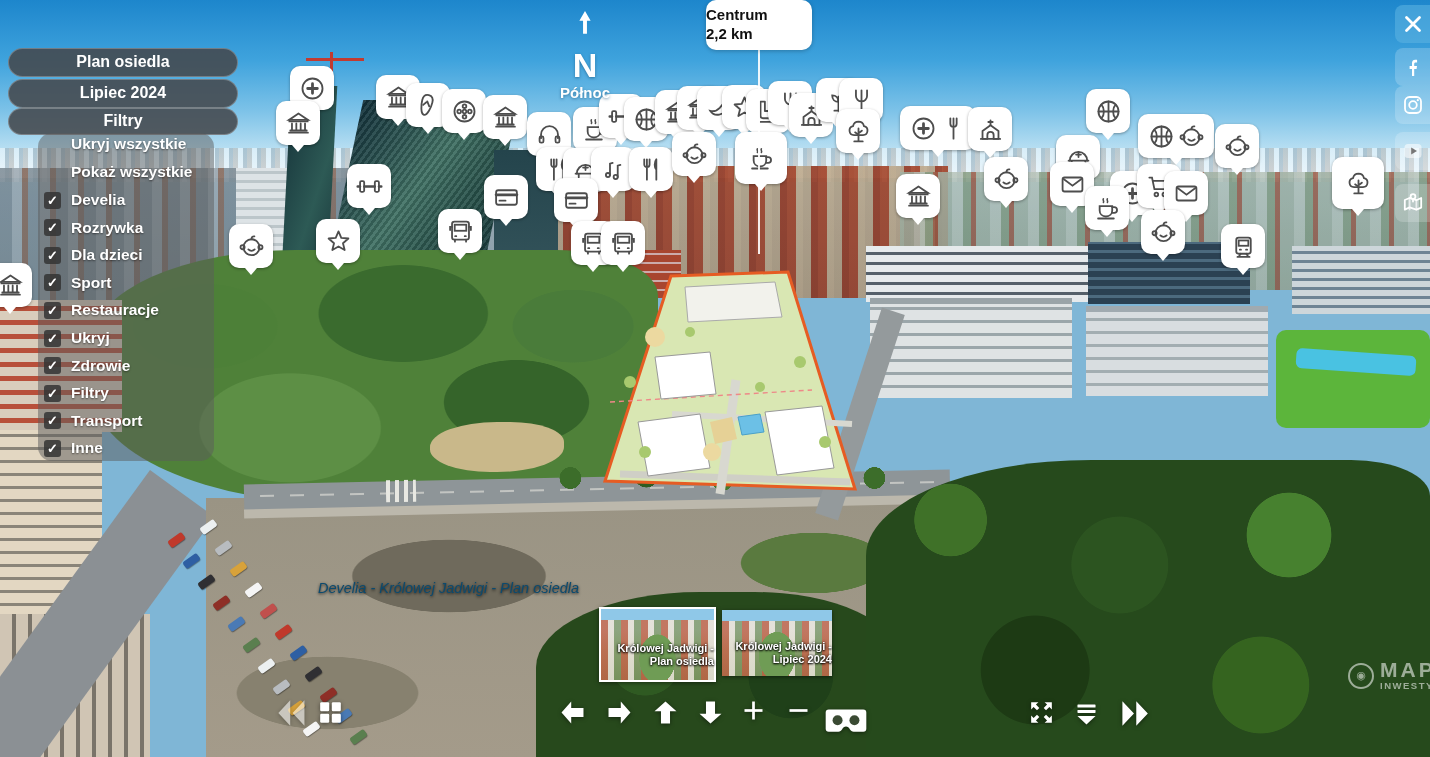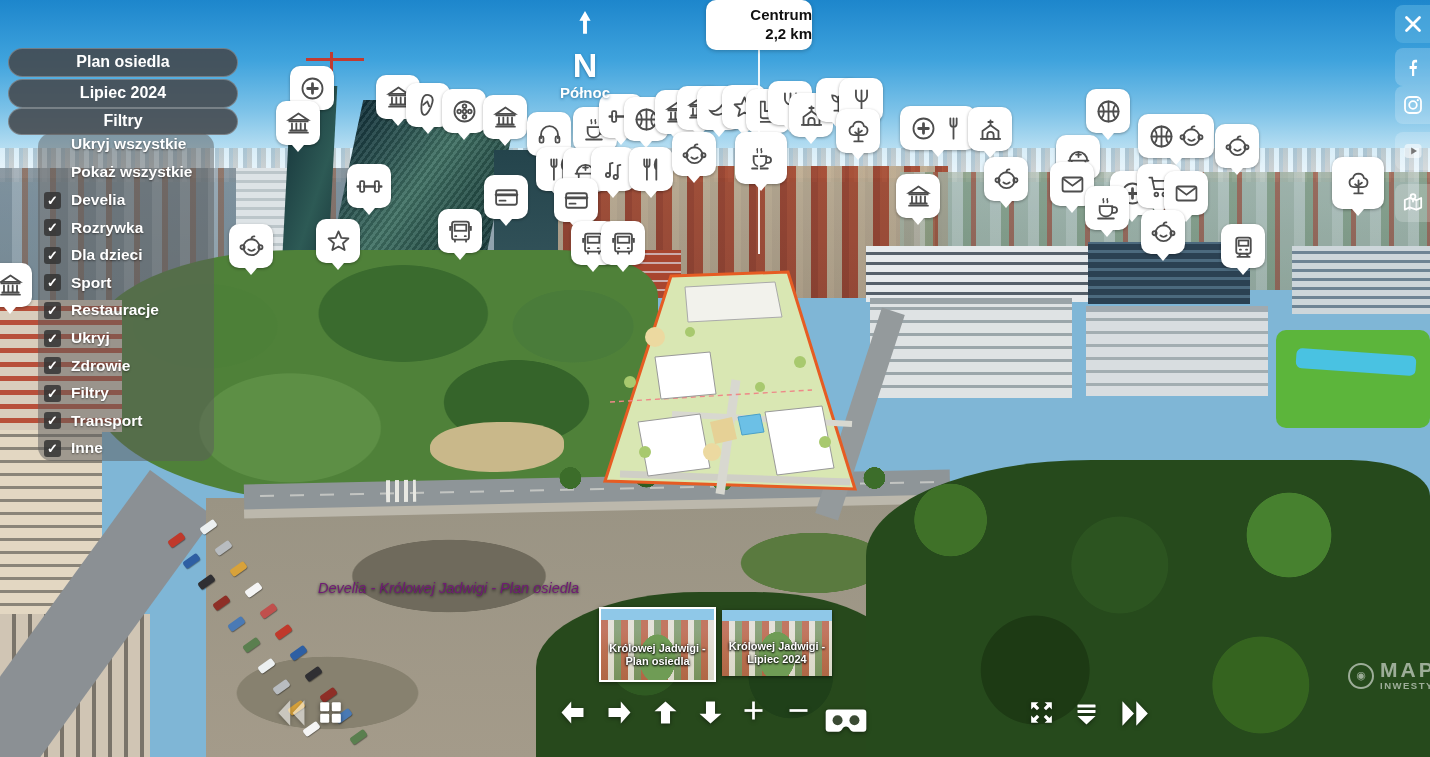--- a/index.html
+++ b/index.html
@@ -77,45 +77,45 @@
   .dev-card::after{content:"";position:absolute;left:26px;top:100%;border:8px solid transparent;border-top:10px solid #fff;}
   .dev-logo-text{font-size:15px;font-weight:bold;color:#1a1a1a;letter-spacing:.5px;}
   
   .poi{position:absolute;background:#fff;border-radius:10px;box-shadow:0 1px 3px rgba(0,0,0,.35);display:flex;align-items:center;justify-content:center;gap:1px;z-index:3;}
   .poi::after{content:"";position:absolute;top:100%;left:50%;margin-left:-6px;border:6px solid transparent;border-top:7px solid #fff;}
   .mi{width:29px;height:29px;stroke:#4d4d4d;fill:none;stroke-width:1.5;stroke-linecap:round;}
   
   #compass{left:545px;top:6px;width:80px;text-align:center;z-index:4;color:#fff;text-shadow:0 1px 3px rgba(20,80,120,.6);}
   #compass .n-letter{font-size:34px;font-weight:bold;line-height:34px;margin-top:4px;}
   #compass .n-label{font-size:15px;font-weight:bold;margin-top:2px;}
-  #callout{left:706px;top:0;width:106px;background:#fff;border-radius:0 0 10px 10px;border-radius:10px;padding:5px 0 7px;text-align:right;z-index:4;box-shadow:0 1px 4px rgba(0,0,0,.25);}
+  #callout{left:706px;top:0;width:106px;background:#fff;border-radius:0 0 10px 10px;border-radius:10px;padding:5px 0 7px;text-align:left;z-index:4;box-shadow:0 1px 4px rgba(0,0,0,.25);}
   #callout div{font-size:15px;font-weight:bold;color:#111;line-height:19px;}
   .callout-stem{left:758px;top:44px;width:2px;height:210px;background:rgba(255,255,255,.9);z-index:3;}
   
   #sidebar{left:0;top:0;width:260px;z-index:6;}
   .pill{position:absolute;left:8px;width:228px;height:27px;background:rgba(68,72,76,.88);border:1px solid rgba(255,255,255,.25);border-radius:16px;color:#fff;font-size:16px;font-weight:bold;text-align:center;line-height:26px;cursor:pointer;}
   .filter-panel{position:absolute;left:38px;top:133px;width:176px;height:328px;background:rgba(92,92,92,.5);border-radius:14px;}
   .f-row{position:absolute;left:44px;height:24px;display:flex;align-items:center;cursor:pointer;z-index:7;}
   .f-label{color:#fff;font-size:15.5px;font-weight:bold;text-shadow:0 1px 2px rgba(0,0,0,.5);white-space:nowrap;}
   .cb{width:17px;height:17px;background:rgba(52,52,52,.85);border-radius:3px;margin-right:10px;color:#fff;font-size:13px;font-weight:bold;line-height:17px;text-align:center;flex:0 0 17px;}
   .f-action .f-label{margin-left:27px;}
   
   .soc{position:absolute;right:0;width:35px;height:38px;background:rgba(255,255,255,.2);border-radius:8px 0 0 8px;display:flex;align-items:center;justify-content:center;cursor:pointer;z-index:6;}
   .soc svg{width:24px;height:24px;stroke:#fff;fill:none;stroke-width:1.8;stroke-linecap:round;}
   .soc-close{background:rgba(95,180,225,.55);}
   
-  #caption{left:274px;top:580px;color:#701a75;font-size:14.5px;font-style:italic;text-shadow:0 1px 3px rgba(0,0,0,.8);z-index:6;padding-left:44px;}
+  #caption{left:274px;top:580px;color:#0c4a6e;font-size:14.5px;font-style:italic;text-shadow:0 1px 3px rgba(0,0,0,.8);z-index:6;padding-left:44px;}
   .thumb{position:absolute;z-index:6;cursor:pointer;box-shadow:0 1px 4px rgba(0,0,0,.5);}
   .thumb .timg{position:absolute;inset:0;background:
       linear-gradient(180deg,#8fc8e8 0 16%,transparent 16%),
       radial-gradient(ellipse 30px 40px at 50% 70%,#6f9c55 0 60%,transparent 61%),
       repeating-linear-gradient(90deg,rgba(197,92,60,.75) 0 7px,rgba(236,230,219,.85) 7px 13px,rgba(122,150,92,.7) 13px 20px),
       linear-gradient(180deg,#b9c8d4 0 30%,#9aa98e 60%,#70875f 100%);}
   .thumb.sel{border:2px solid #fff;}
-  .tlabel{position:absolute;left:0;right:0;top:46%;text-align:center;color:#fff;font-size:11px;font-weight:bold;line-height:13px;text-shadow:0 1px 2px #000,0 0 3px #000;z-index:2;}
+  .tlabel{position:absolute;left:0;right:0;top:46%;text-align:right;color:#fff;font-size:11px;font-weight:bold;line-height:13px;text-shadow:0 1px 2px #000,0 0 3px #000;z-index:2;}
   .tb-btn{position:absolute;cursor:pointer;z-index:7;}
   .tb-btn svg{fill:#fff;filter:drop-shadow(0 1px 2px rgba(0,0,0,.5));}
   #watermark{left:1348px;top:660px;color:rgba(255,255,255,.55);z-index:6;display:flex;align-items:center;gap:6px;}
   #watermark .wm-circ{width:22px;height:22px;border:2px solid rgba(255,255,255,.55);border-radius:50%;display:flex;align-items:center;justify-content:center;font-size:11px;}
   #watermark .wm-t1{font-size:21px;letter-spacing:3px;font-weight:bold;line-height:20px;}
   #watermark .wm-t2{font-size:9.5px;letter-spacing:1.5px;font-weight:bold;}
 </style>
 </head>
 <body>
 

